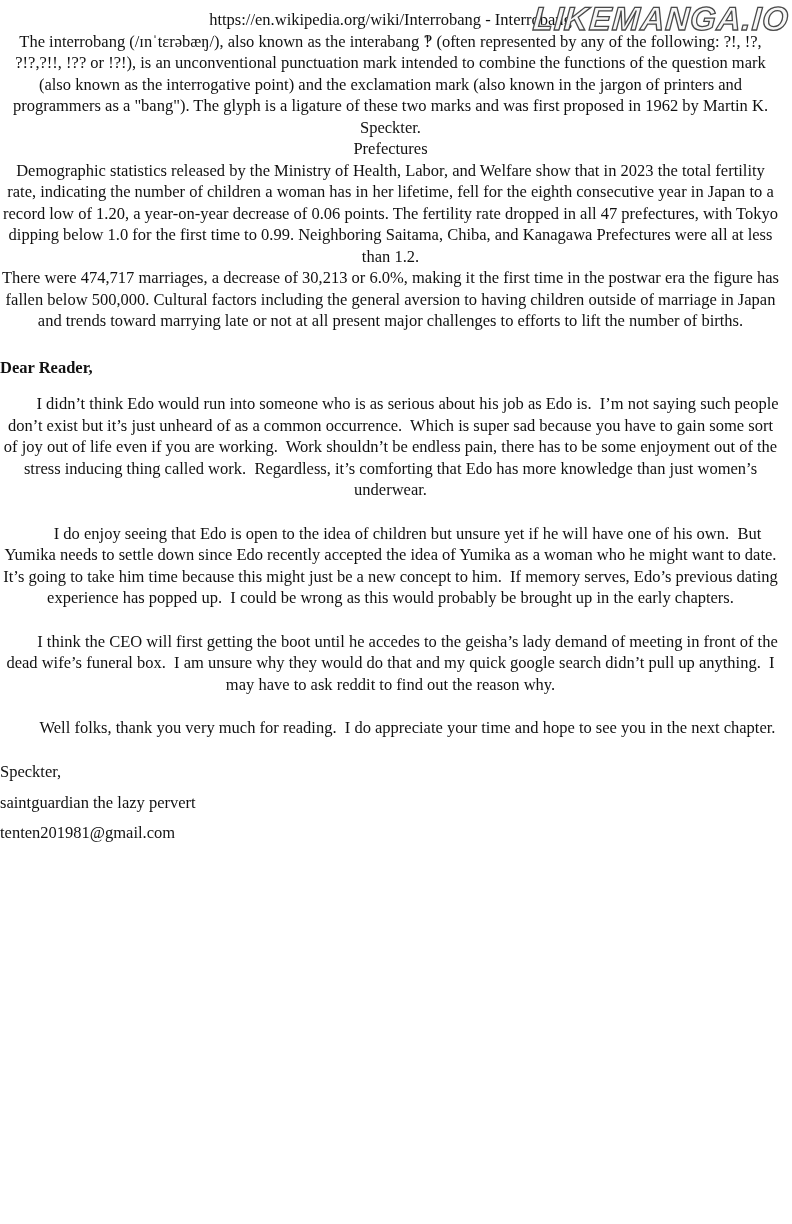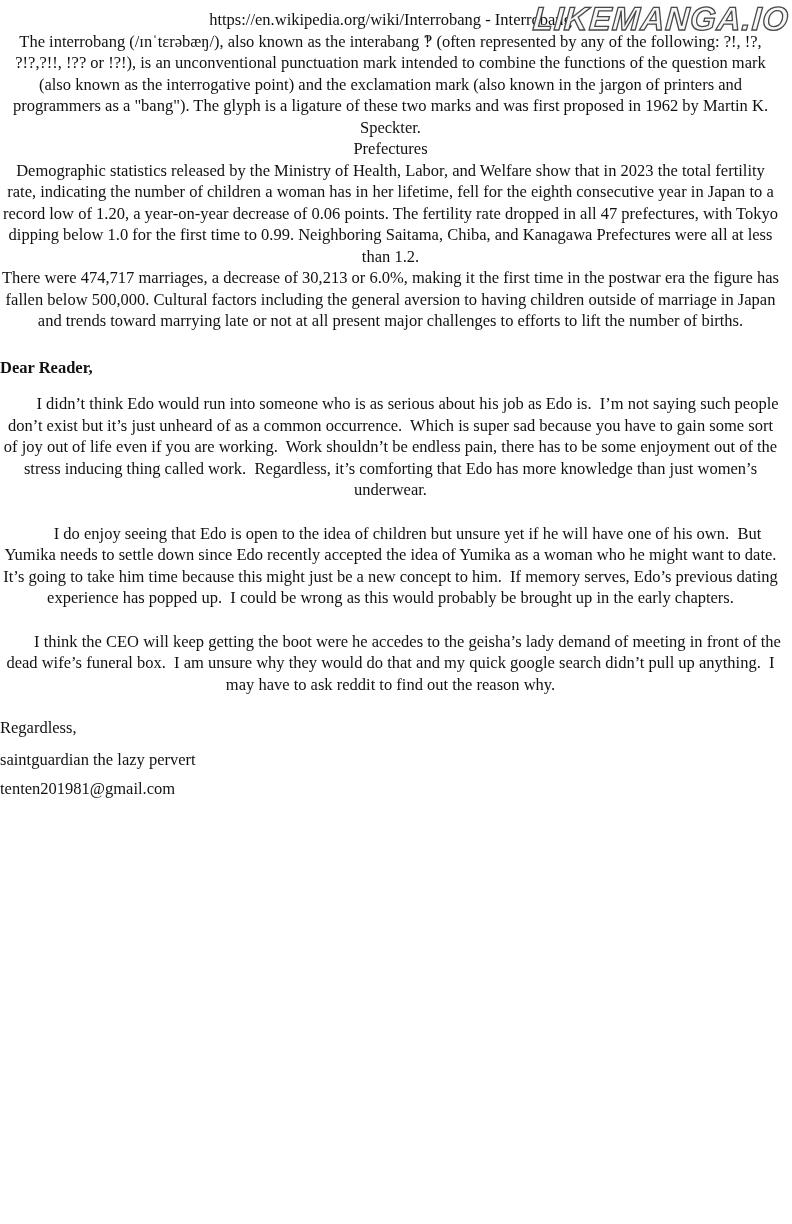--- a/index.html
+++ b/index.html
@@ -76,20 +76,21 @@
       <p>The interrobang (/ɪnˈtɛrəbæŋ/), also known as the interabang ‽ (often represented by any of the following: ?!, !?, ?!?,?!!, !?? or !?!), is an unconventional punctuation mark intended to combine the functions of the question mark (also known as the interrogative point) and the exclamation mark (also known in the jargon of printers and programmers as a "bang"). The glyph is a ligature of these two marks and was first proposed in 1962 by Martin K. Speckter.</p>
       <p>Prefectures</p>
       <p>Demographic statistics released by the Ministry of Health, Labor, and Welfare show that in 2023 the total fertility rate, indicating the number of children a woman has in her lifetime, fell for the eighth consecutive year in Japan to a record low of 1.20, a year-on-year decrease of 0.06 points. The fertility rate dropped in all 47 prefectures, with Tokyo dipping below 1.0 for the first time to 0.99. Neighboring Saitama, Chiba, and Kanagawa Prefectures were all at less than 1.2.</p>
       <p>There were 474,717 marriages, a decrease of 30,213 or 6.0%, making it the first time in the postwar era the figure has fallen below 500,000. Cultural factors including the general aversion to having children outside of marriage in Japan and trends toward marrying late or not at all present major challenges to efforts to lift the number of births.</p>
     </section>
 
     <section class="letter">
       <p class="salutation">Dear Reader,</p>
       <p class="body-para first">I didn’t think Edo would run into someone who is as serious about his job as Edo is.  I’m not saying such people don’t exist but it’s just unheard of as a common occurrence.  Which is super sad because you have to gain some sort of joy out of life even if you are working.  Work shouldn’t be endless pain, there has to be some enjoyment out of the stress inducing thing called work.  Regardless, it’s comforting that Edo has more knowledge than just women’s underwear.</p>
       <p class="body-para">I do enjoy seeing that Edo is open to the idea of children but unsure yet if he will have one of his own.  But Yumika needs to settle down since Edo recently accepted the idea of Yumika as a woman who he might want to date.  It’s going to take him time because this might just be a new concept to him.  If memory serves, Edo’s previous dating experience has popped up.  I could be wrong as this would probably be brought up in the early chapters.</p>
-      <p class="body-para">I think the CEO will keep getting the boot were he accedes to the geisha’s lady demand of meeting in front of the dead wife’s funeral box.  I am unsure why they would do that and my quick google search didn’t pull up anything.  I may have to ask reddit to find out the reason why.</p>
-      <p class="closing">Regardless,</p>
+      <p class="body-para">I think the CEO will first getting the boot until he accedes to the geisha’s lady demand of meeting in front of the dead wife’s funeral box.  I am unsure why they would do that and my quick google search didn’t pull up anything.  I may have to ask reddit to find out the reason why.</p>
+      <p class="body-para">Well folks, thank you very much for reading.  I do appreciate your time and hope to see you in the next chapter.</p>
+      <p class="closing">Speckter,</p>
       <p class="signature">saintguardian the lazy pervert</p>
       <p class="email">tenten201981@gmail.com</p>
     </section>
 
   </div>
 </div>
 
 </body></html>

